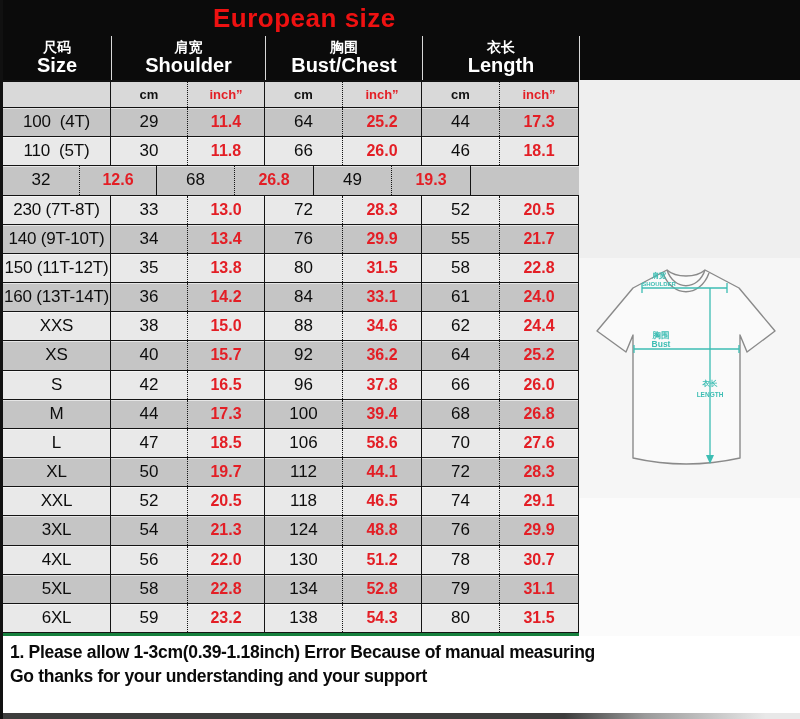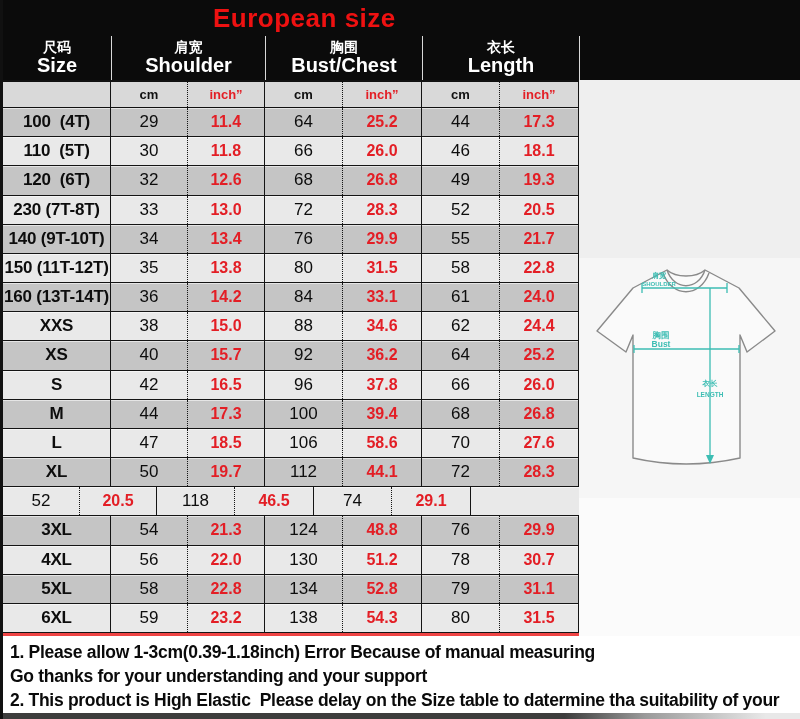--- a/index.html
+++ b/index.html
@@ -1,20 +1,20 @@
 <!DOCTYPE html>
 <html><head>
 <meta charset="utf-8">
 <style>
   html,body{margin:0;padding:0;background:#fff;}
   *{box-sizing:border-box;}
   .page{
     width:800px;height:719px;position:relative;overflow:hidden;
     font-family:"Liberation Sans","DejaVu Sans",sans-serif;
-    background:#ef4444;border-left:3px solid #111;
+    background:#15803d;border-left:3px solid #111;
   }
   
   .header-band{height:80px;background:#0b0b0b;}
   .title-row{height:36px;display:flex;align-items:center;}
   .title-row .title{
     margin-left:210px;font-size:26px;font-weight:700;color:#ee1111;letter-spacing:.5px;
   }
   .head-row{height:44px;display:flex;}
   .head-cell{
     display:flex;flex-direction:column;align-items:center;justify-content:center;
@@ -38,21 +38,21 @@
     flex:1;display:flex;border-bottom:1px solid #141414;
     box-shadow:inset 0 1px 0 rgba(255,255,255,.55);
   }
   .row:nth-child(odd){background:#c5c5c5;}
   .row:nth-child(even){background:#e9e9e9;}
   .cell{display:flex;align-items:center;justify-content:center;overflow:hidden;}
   .w0{width:108px;} .w1{width:77px;} .w2{width:77px;} .w3{width:78px;}
   .w4{width:79px;} .w5{width:78px;} .w6{width:79px;}
   .b-solid{border-right:1px solid #141414;}
   .b-dot{border-right:1px dotted #141414;}
-  .cell.size{font-size:17px;font-weight:700;color:#0d0d0d;white-space:pre;letter-spacing:-.2px;text-align:right;}
+  .cell.size{font-size:17px;font-weight:400;color:#0d0d0d;white-space:pre;letter-spacing:-.2px;text-align:right;}
   .cell.num{font-size:17px;font-weight:400;color:#0d0d0d;}
   .cell.inch{font-size:16px;font-weight:700;color:#e31e25;}
   .sub-cell.inch{color:#e31e25;}
   
   .right-panel{width:221px;display:flex;flex-direction:column;}
   .rp-top{height:178px;background:#efefef;}
   .shirt-box{height:240px;background:#f6f6f6;}
   .rp-bottom{flex:1;background:#fbfbfb;}
   
   .footer{height:83px;background:#fff;padding:4px 6px 0 7px;position:relative;}
@@ -121,21 +121,20 @@
     <div class="cell size w0 b-solid">110  (5T)</div>
     <div class="cell num  w1 b-dot">30</div>
     <div class="cell inch w2 b-solid">11.8</div>
     <div class="cell num  w3 b-dot">66</div>
     <div class="cell inch w4 b-solid">26.0</div>
     <div class="cell num  w5 b-dot">46</div>
     <div class="cell inch w6 b-solid">18.1</div>
   </div>
 
   <div class="row">
-    <div class="cell size w0 b-solid">120  (6T)</div>
     <div class="cell num  w1 b-dot">32</div>
     <div class="cell inch w2 b-solid">12.6</div>
     <div class="cell num  w3 b-dot">68</div>
     <div class="cell inch w4 b-solid">26.8</div>
     <div class="cell num  w5 b-dot">49</div>
     <div class="cell inch w6 b-solid">19.3</div>
   </div>
 
   <div class="row">
     <div class="cell size w0 b-solid">230 (7T-8T)</div>
@@ -231,20 +230,21 @@
     <div class="cell size w0 b-solid">XL</div>
     <div class="cell num  w1 b-dot">50</div>
     <div class="cell inch w2 b-solid">19.7</div>
     <div class="cell num  w3 b-dot">112</div>
     <div class="cell inch w4 b-solid">44.1</div>
     <div class="cell num  w5 b-dot">72</div>
     <div class="cell inch w6 b-solid">28.3</div>
   </div>
 
   <div class="row">
+    <div class="cell size w0 b-solid">XXL</div>
     <div class="cell num  w1 b-dot">52</div>
     <div class="cell inch w2 b-solid">20.5</div>
     <div class="cell num  w3 b-dot">118</div>
     <div class="cell inch w4 b-solid">46.5</div>
     <div class="cell num  w5 b-dot">74</div>
     <div class="cell inch w6 b-solid">29.1</div>
   </div>
 
   <div class="row">
     <div class="cell size w0 b-solid">3XL</div>
@@ -321,17 +321,16 @@
           </g>
         </svg>
       </div>
       <div class="rp-bottom"></div>
     </div>
   </div>
 
   <div class="footer">
     <div class="note">1. Please allow 1-3cm(0.39-1.18inch) Error Because of manual measuring</div>
     <div class="note">Go thanks for your understanding and your support</div>
-    <div class="note">2. This product is High Elastic  Please delay on the Size table to datermine tha suitability of your</div>
     <div class="bottom-bar"></div>
   </div>
 
 </div>
 
 </body></html>

